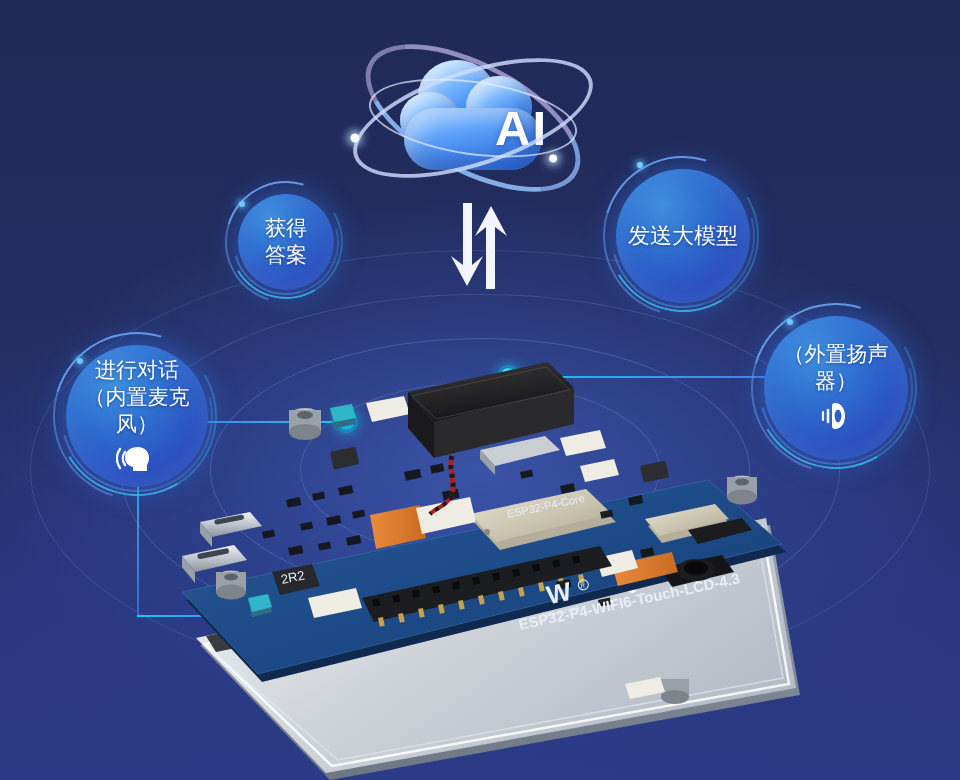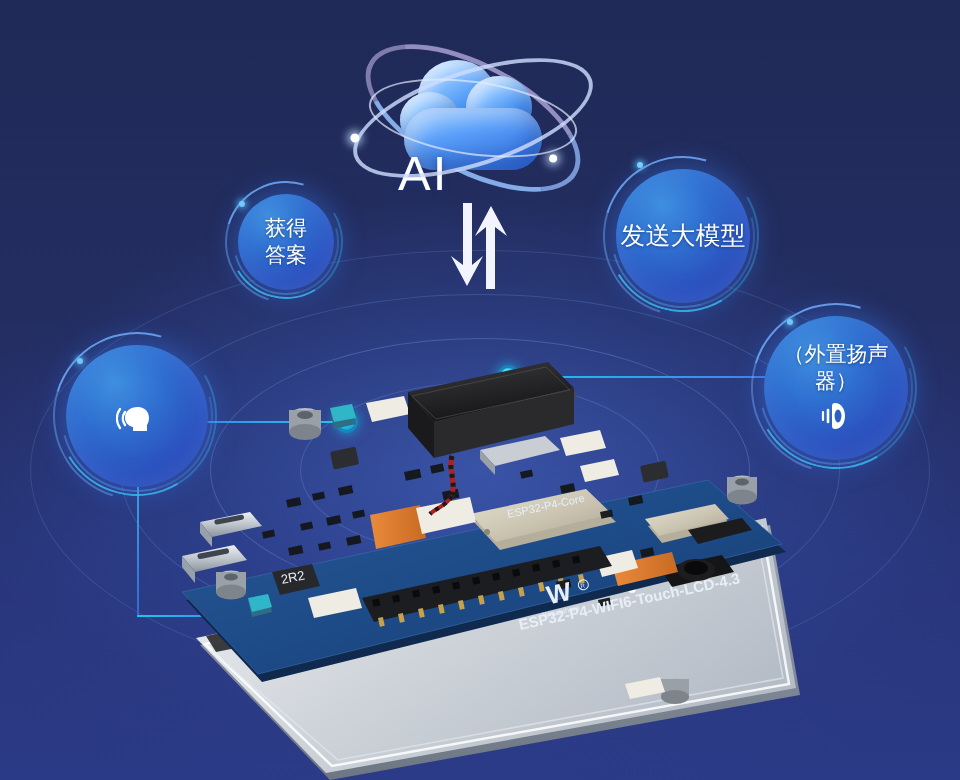--- a/index.html
+++ b/index.html
@@ -31,24 +31,24 @@
     border:2px solid rgba(225,235,255,0.70); transform:rotate(8deg); }
   .orbit-dot { position:absolute; width:9px; height:9px; border-radius:50%;
     background:#fff; box-shadow:0 0 8px 3px rgba(190,220,255,0.85); }
   .cloud-wrap { position:absolute; left:50%; top:50%; transform:translate(-50%,-50%); width:150px; height:124px; }
   .cloud-lobe { position:absolute; border-radius:50%;
     background:linear-gradient(150deg,#cfe6ff 0%,#8dc4ff 28%,#4b96f7 62%,#2f6fe0 100%);
     box-shadow:inset -6px -10px 18px rgba(20,60,140,0.35), inset 6px 8px 16px rgba(255,255,255,0.55); }
   .cloud-base { position:absolute; left:6px; top:52px; width:138px; height:62px; border-radius:34px;
     background:linear-gradient(160deg,#9ecbff 0%,#5aa0fa 40%,#2f6ae0 100%);
     box-shadow:inset -8px -12px 22px rgba(15,50,130,0.40), inset 8px 10px 18px rgba(255,255,255,0.40);}
-  .ai-text { position:absolute; left:0; right:0; top:44px; text-align:left;
-    font-size:49px; font-weight:400; letter-spacing:2px; color:#ffffff;
+  .ai-text { position:absolute; left:0; right:0; top:44px; text-align:right;
+    font-size:49px; font-weight:700; letter-spacing:2px; color:#ffffff;
     font-family:"Liberation Sans", sans-serif;
-    text-shadow:0 2px 6px rgba(20,60,150,0.55);margin-top:45px; }
+    text-shadow:0 2px 6px rgba(20,60,150,0.55); }
 
   
   #arrows { position:absolute; left:443px; top:203px; width:72px; height:86px; }
   #arrows svg { display:block; }
 
   
   .bubble { position:absolute; border-radius:50%; }
   .bubble .core { position:absolute; inset:13px; border-radius:50%;
     background:radial-gradient(circle at 34% 26%, #3f8fe0 0%, #2f6fd0 34%, #2b4fbe 68%, #2a3fa8 100%);
     box-shadow:0 0 26px 6px rgba(50,110,220,0.45), inset 0 0 28px rgba(120,190,255,0.22);
@@ -61,21 +61,21 @@
   .bubble .arc.a3 { inset:8px; border-top-color:rgba(90,150,235,0.35); border-right-color:rgba(90,150,235,0.55);
     transform:rotate(120deg); }
   .bubble .arcdot { position:absolute; width:6px; height:6px; border-radius:50%;
     background:#7fd8ff; box-shadow:0 0 6px 2px rgba(90,200,255,0.8); }
   .bubble .label { color:#fff; text-align:center; line-height:1.28;
     text-shadow:0 1px 3px rgba(10,30,80,0.5); }
 
   #b-answer   { left:225px; top:181px; width:122px; height:122px; }
   #b-answer .label { font-size:21px; }
   #b-send     { left:603px; top:156px; width:160px; height:160px; }
-  #b-send .label { font-size:25px;font-family:Liberation Serif, serif; }
+  #b-send .label { font-size:22px;font-family:Liberation Serif, serif; }
   #b-talk     { left:53px; top:332px; width:168px; height:168px; }
   #b-talk .label { font-size:21px; }
   #b-reply    { left:751px; top:303px; width:170px; height:170px; }
   #b-reply .label { font-size:21px; }
   .bubble .glyph { margin-top:7px; }
 
   
   .conn { position:absolute; background:linear-gradient(90deg,#18c8f0,#4a78e8); height:1.6px; }
   .conn.v { width:1.6px; height:auto; background:linear-gradient(180deg,#3aa8e8,#2f6ad0); }
   .hot-dot { position:absolute; width:17px; height:17px; border-radius:50%;
@@ -155,20 +155,24 @@
       </div>
     </div>
   </div>
 
   <div class="bubble" id="b-talk">
     <div class="arc a1"></div>
     <div class="arc a2"></div>
     <div class="arc a3"></div>
     <div class="arcdot" style="left:24px;top:26px;"></div>
     <div class="core">
+      <div class="label">
+        <div>进行对话</div>
+        <div>（内置麦克风）</div>
+      </div>
       <div class="glyph">
         <svg width="42" height="26" viewBox="0 0 42 26">
           <path d="M22 2 c7 0 11 5 11 11 0 3 -1 5 -2 7 l0 6 -14 0 0 -4 c-5 -1 -8 -5 -8 -9 0 -7 5 -11 13 -11 z" fill="#ffffff"></path>
           <path d="M9 7 a11 11 0 0 0 0 13" stroke="#ffffff" stroke-width="2.4" fill="none" stroke-linecap="round"></path>
           <path d="M4 4 a16 16 0 0 0 0 19" stroke="#ffffff" stroke-width="2.2" fill="none" stroke-linecap="round"></path>
         </svg>
       </div>
     </div>
   </div>
 

